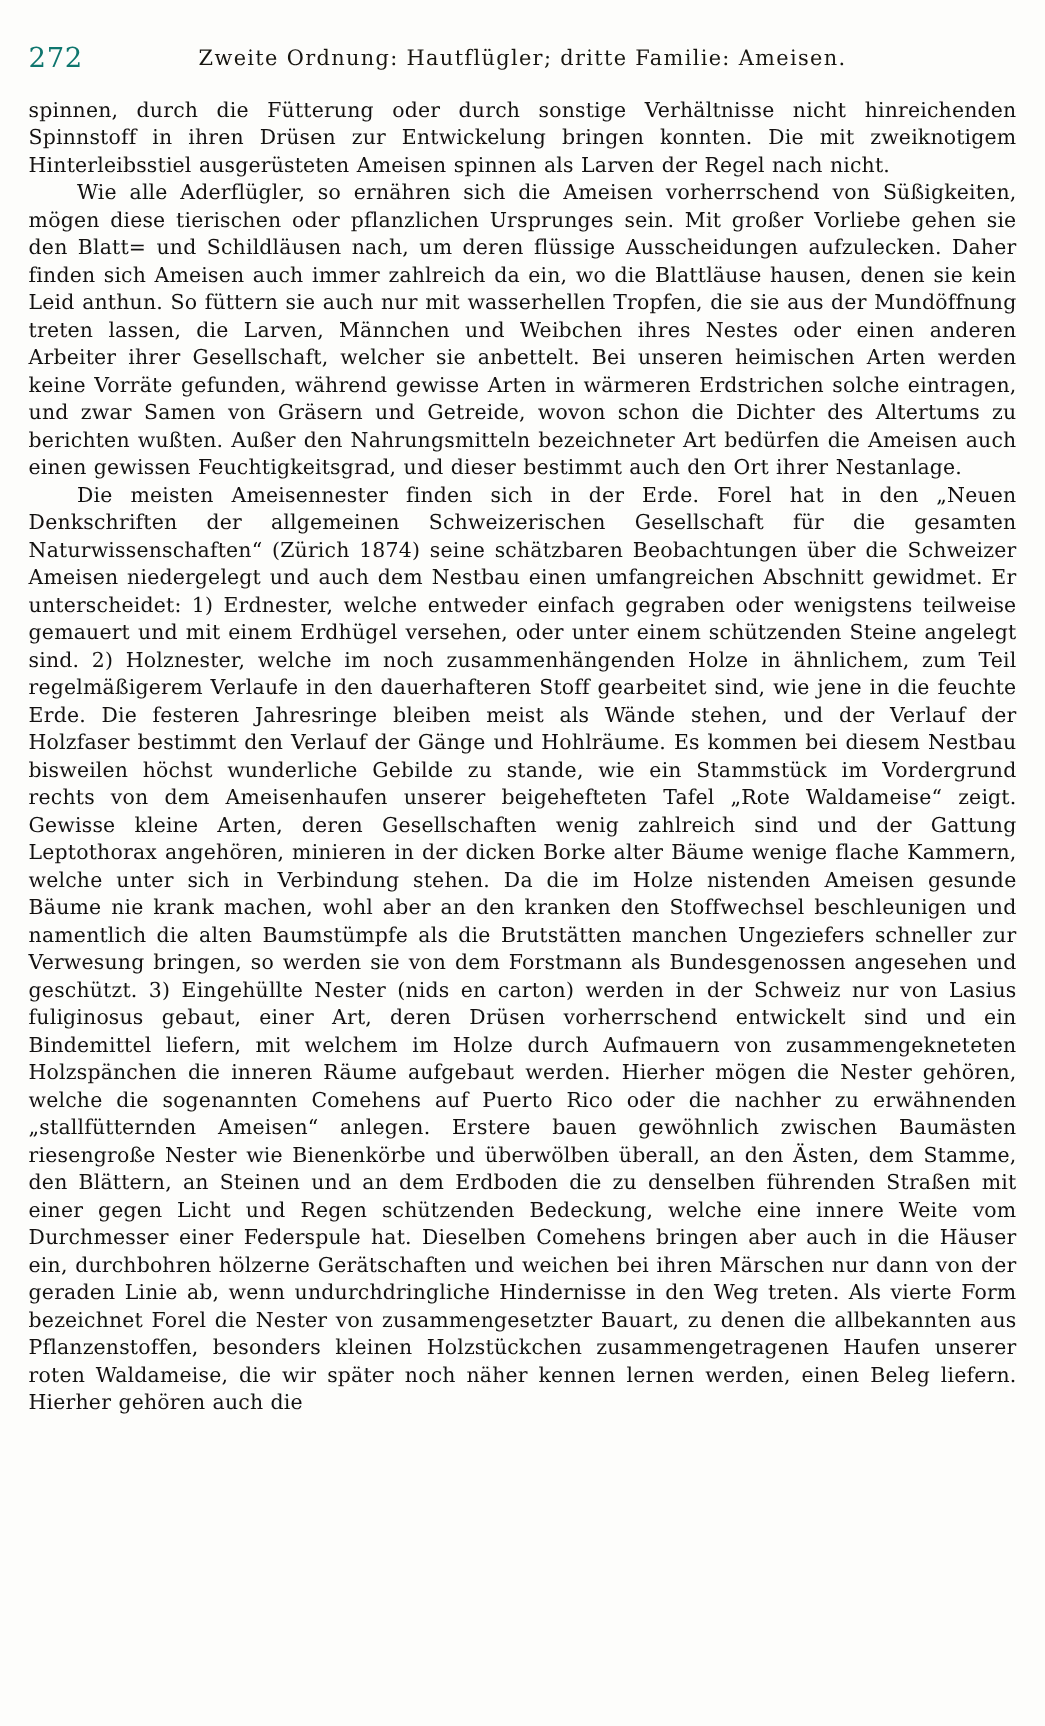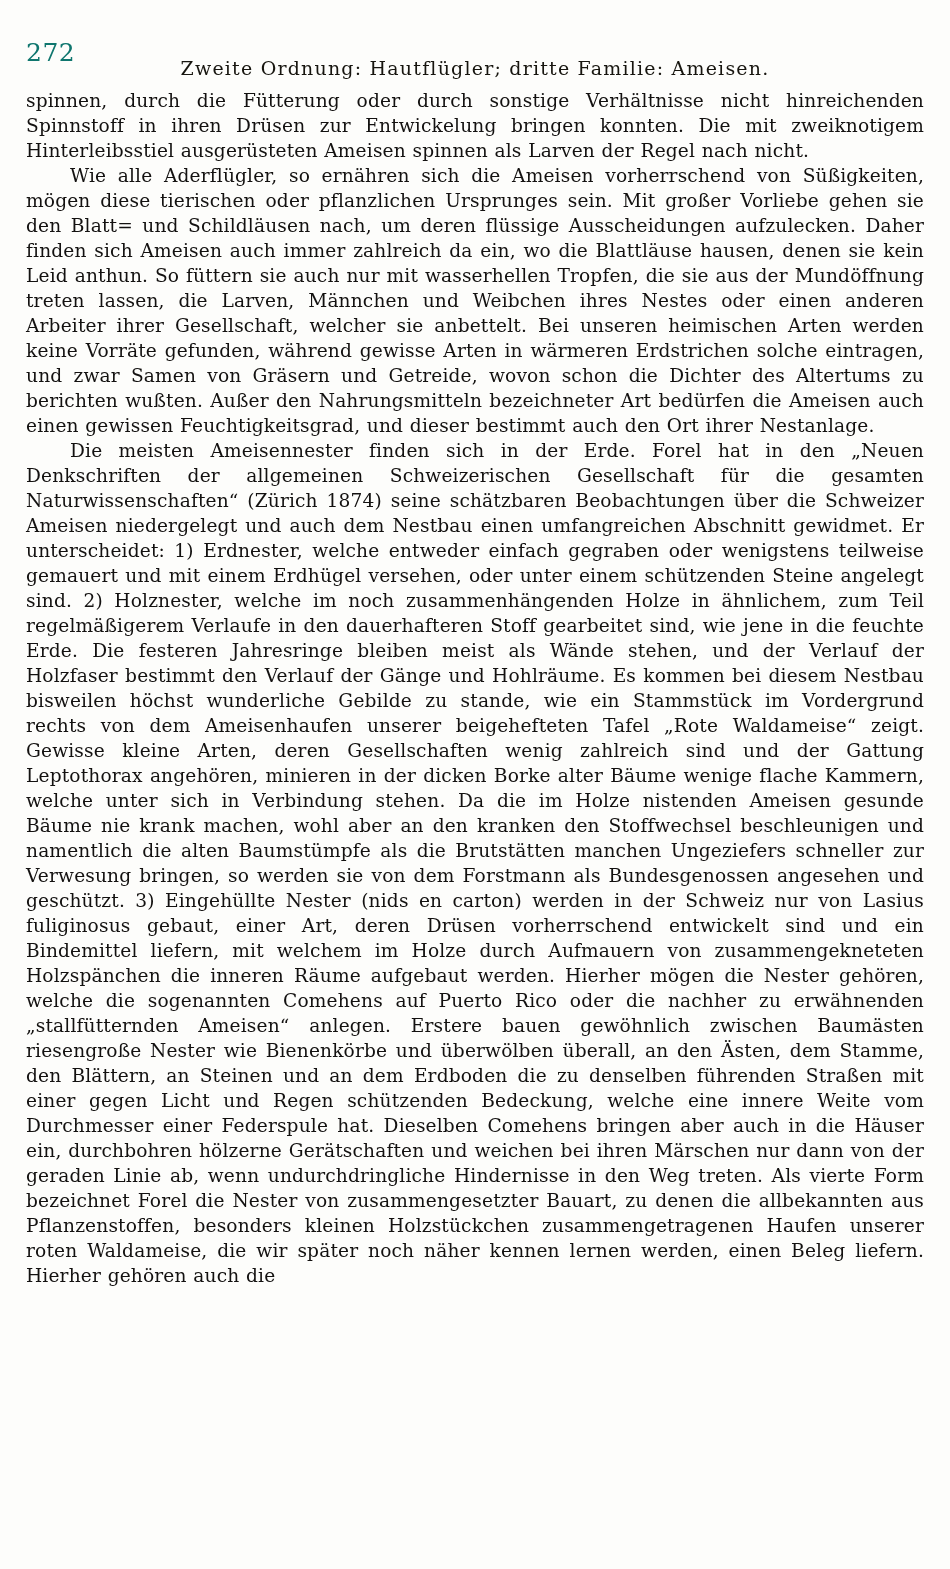--- a/index.html
+++ b/index.html
@@ -30,21 +30,21 @@
     left: 26px;
     top: 0;
     font-size: 25px;
     letter-spacing: 0.5px;
     color: #0f766e;
     font-family: "DejaVu Serif", serif;
   }
   .running-head {
     position: absolute;
     left: 0;
-    top: 19px;
+    top: 4px;
     width: 950px;
     text-align: center;
     font-size: 19px;
     letter-spacing: 1.1px;
     color: #17150f;
     font-family: "DejaVu Serif", serif;
     font-style: normal;
     transform: scaleY(1.02);
   }
   .body-text {

